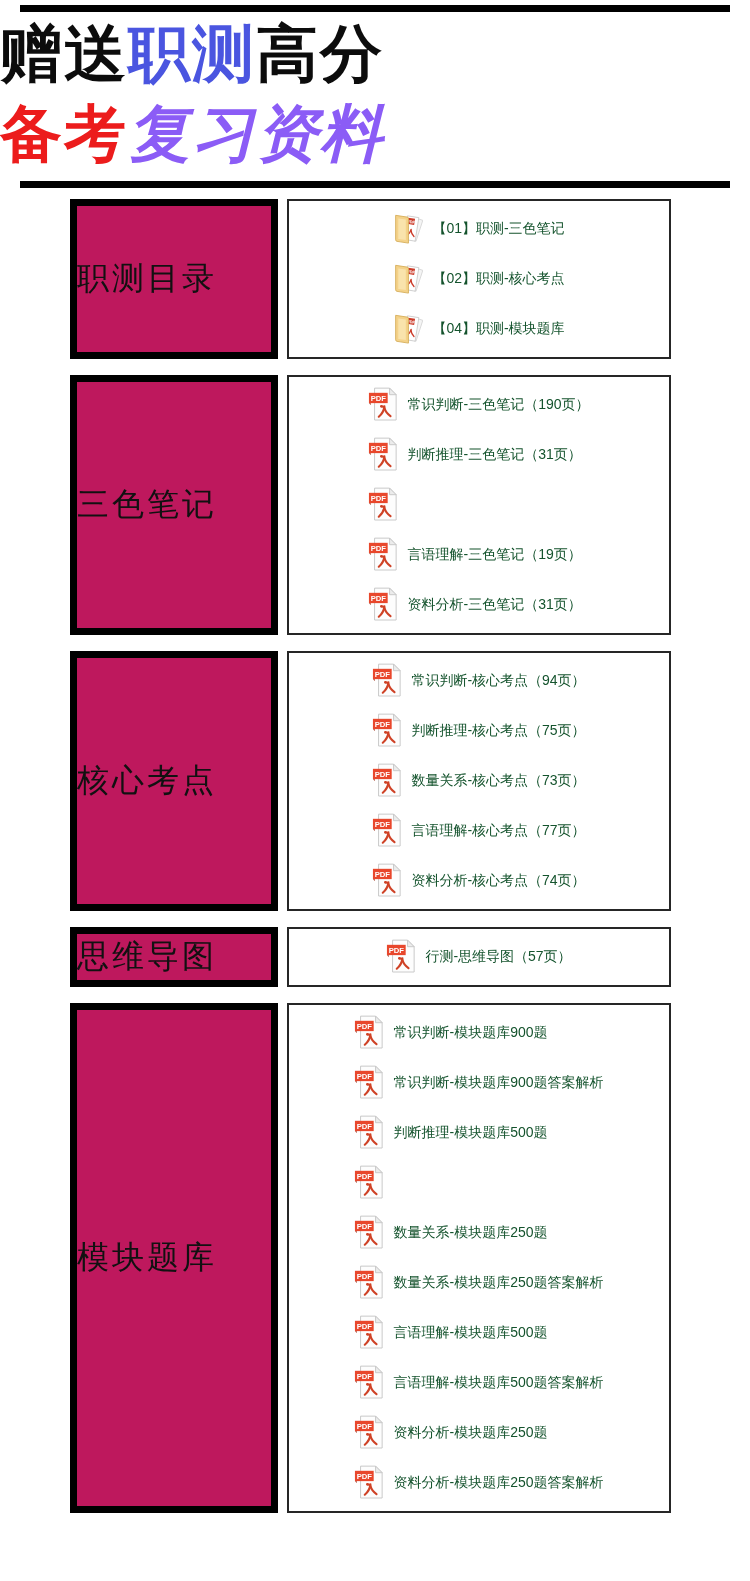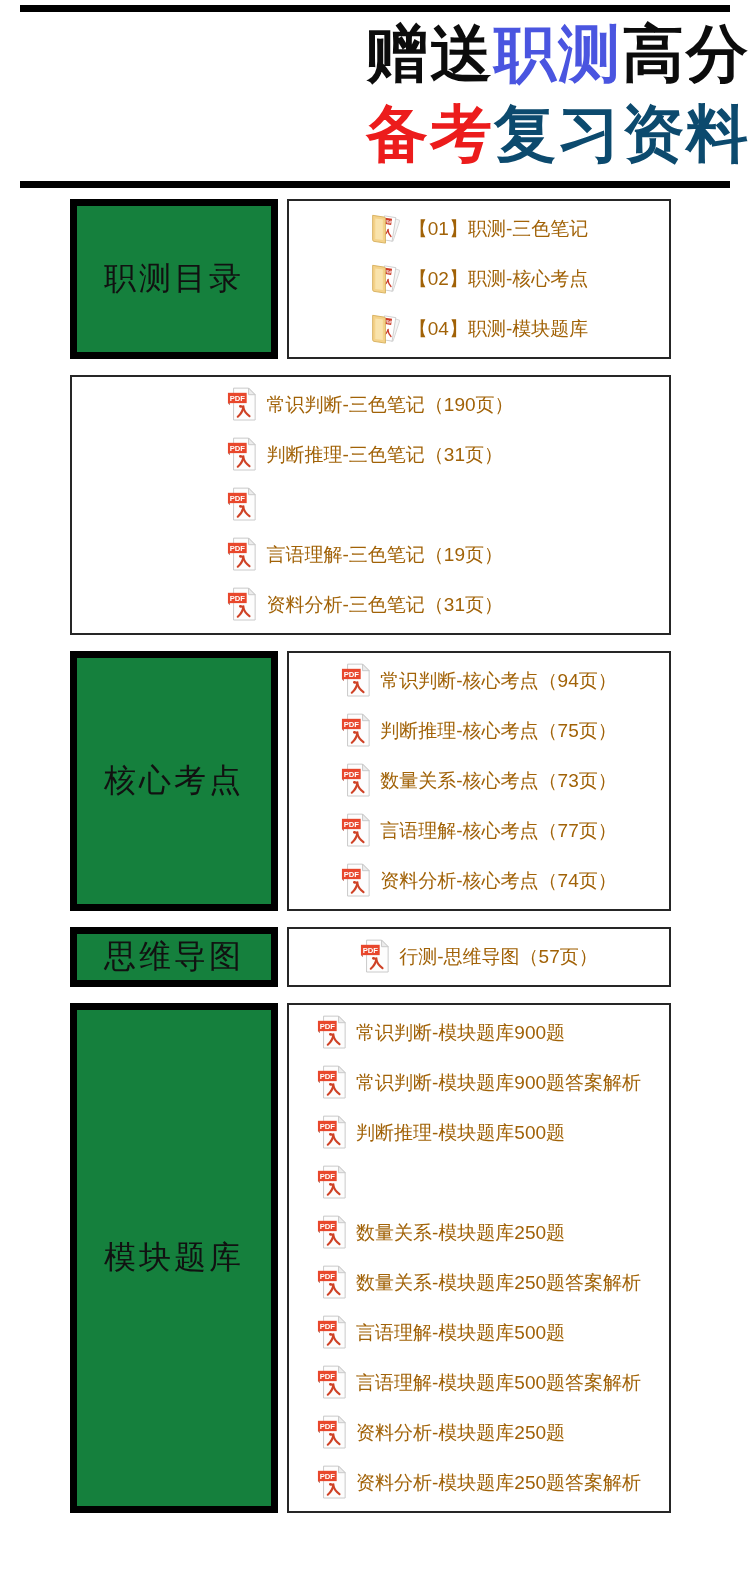--- a/index.html
+++ b/index.html
@@ -6,55 +6,55 @@
   body{
     width:750px;height:1581px;background:#ffffff;overflow:hidden;
     font-family:"Liberation Sans","DejaVu Sans",sans-serif;
     -webkit-font-smoothing:antialiased;
   }
   
   .rule{width:710px;height:7px;background:#000;margin:0 auto;}
   .rule.top{margin-top:5px;}
   .rule.bottom{margin-top:9px;}
   .title{
-    text-align:right;font-weight:900;font-size:62px;line-height:76px;
+    text-align:left;font-weight:900;font-size:62px;line-height:76px;
     margin:4px 0 0 0;letter-spacing:2px;
     font-family:"Liberation Sans","DejaVu Sans",sans-serif;
   }
   
   #sections{margin-top:11px;}
   .section{display:flex;align-items:stretch;gap:9px;margin:0 79px 16px 70px;}
   .label-box{
-    flex:none;width:194px;border:7px solid #000;background:#15803d;
-    display:flex;align-items:center;justify-content:center;
+    flex:none;width:194px;border:7px solid #000;background:#be185d;
+    display:flex;align-items:center;justify-content:flex-start;
   }
   .label-text{
     font-family:"Liberation Serif","DejaVu Serif",serif;
     font-size:32px;color:#111;letter-spacing:3px;white-space:nowrap;
   }
   .items-box{
     flex:1;border:2px solid #262626;background:#fff;
     display:flex;align-items:center;
     padding:3px 0;box-sizing:border-box;
   }
   .items-list{width:fit-content;margin:0 auto;}
   .file-row{height:50px;display:flex;align-items:center;gap:9px;}
   .file-label{
-    font-size:19px;color:#a16207;white-space:nowrap;
+    font-size:14px;color:#14532d;white-space:nowrap;
     font-family:"Liberation Sans","DejaVu Sans",sans-serif;
   }
   .file-row svg{flex:none;display:block;}
 </style>
 </head>
 <body>
 
 <header>
   <div class="rule top"></div>
   <div class="title"><span style="color: rgb(12, 12, 12);">赠送</span><span style="color: rgb(74, 85, 224);">职测</span><span style="color: rgb(12, 12, 12);">高分</span></div>
-  <div class="title"><span style="color: rgb(236, 28, 28);">备考</span><span style="color: #0c4a6e;">复习资料</span></div>
+  <div class="title"><span style="color: rgb(236, 28, 28);">备考</span><span style="color: #8b5cf6; font-style: italic;">复习资料</span></div>
   <div class="rule bottom"></div>
 </header>
 
 <main id="sections">
   <section class="section">
     <div class="label-box">
       <span class="label-text">职测目录</span>
     </div>
     <div class="items-box">
       <div class="items-list">
@@ -107,20 +107,23 @@
     <path d="M3 3.5 L16 5.5 C17 5.7 17.5 6.3 17.5 7.2 V35 L4.5 33 C3.5 32.8 3 32.2 3 31.3 Z" fill="#f4d289" stroke="#d5ad58" stroke-width="1"></path>
     <path d="M6 7 L14.5 8.3 V31.5 L6 30.2 Z" fill="#f9e3ac"></path>
   </svg>
 <span class="file-label">【04】职测-模块题库</span>
           </div>
         </div>
     </div>
   </section>
 
   <section class="section">
+    <div class="label-box">
+      <span class="label-text">三色笔记</span>
+    </div>
     <div class="items-box">
       <div class="items-list">
           <div class="file-row">
   <svg width="30" height="36" viewBox="0 0 32 38" aria-hidden="true">
     <path d="M7 1 H23 L30 8 V35 H7 Z" fill="#fdfdfd" stroke="#c6c6c6" stroke-width="1"></path>
     <path d="M23 1 L30 8 H23 Z" fill="#ececec" stroke="#c6c6c6" stroke-width="1"></path>
     <rect x="1" y="6" width="20" height="11" fill="#e8472c"></rect>
     <path d="M1 17 l2 2 v-2 z" fill="#9e2c16"></path>
     <text x="11" y="14.6" text-anchor="middle" font-size="8.2" font-weight="bold" fill="#ffffff" font-family="Liberation Sans, sans-serif">PDF</text>
     <path d="M17.5 20.5 c-0.5 5 -3 8.5 -6 11" stroke="#cf4226" stroke-width="2.3" fill="none" stroke-linecap="round"></path>

